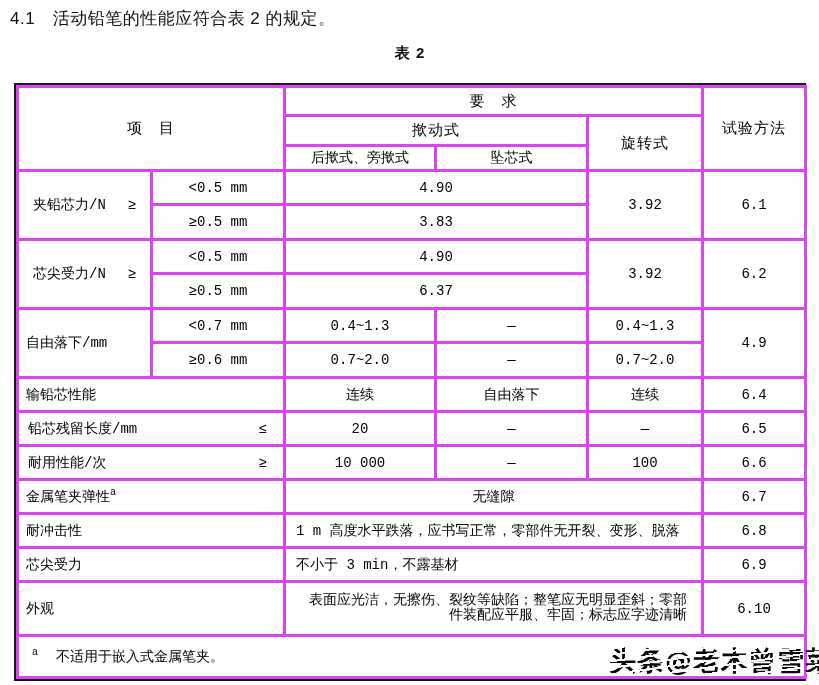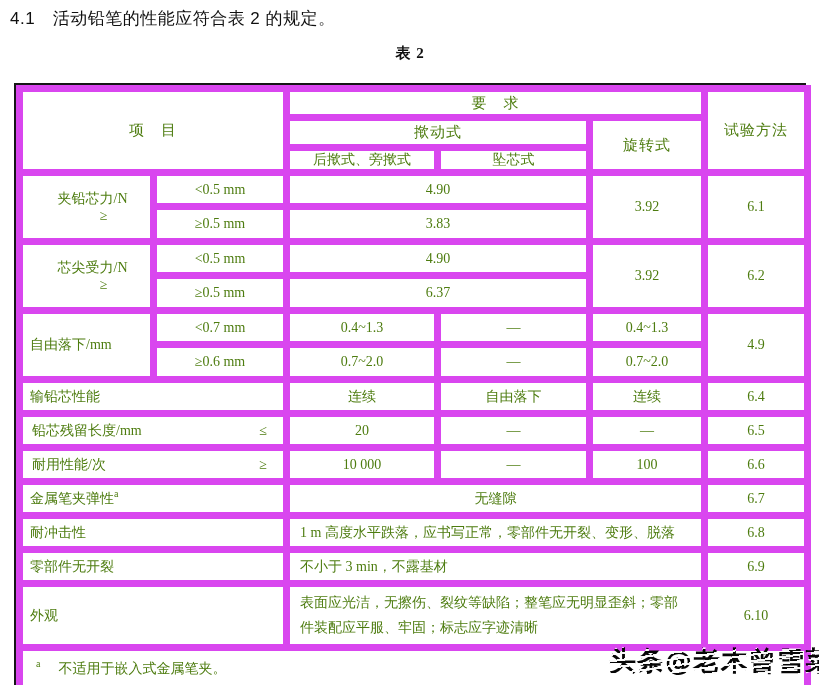--- a/index.html
+++ b/index.html
@@ -8,40 +8,40 @@
     font-family:"Liberation Serif","DejaVu Serif",serif;
     color:#141414;overflow:hidden;
   }
   .heading{
     position:absolute;left:10px;top:7px;
     font-family:"Liberation Sans","DejaVu Sans",sans-serif;
     font-size:17px;color:#101010;letter-spacing:0.5px;
   }
   .table-title{
     position:absolute;left:14px;top:44px;width:792px;text-align:center;
-    font-family:Liberation Serif, serif;
+    font-family:Liberation Sans, sans-serif;
     font-weight:700;font-size:15px;color:#101010;letter-spacing:1px;
   }
   .table-wrap{
     position:absolute;left:14px;top:83px;width:792px;
     border:2px solid #161616;background:#fff;box-sizing:border-box;
   }
   table{width:100%;border-collapse:collapse;table-layout:fixed;}
   td{
-    border:7px solid #d946ef;text-align:center;vertical-align:middle;
-    font-size:14px;color:#4d7c0f;padding:0 2px;box-sizing:border-box;
+    border:3px solid #d946ef;text-align:center;vertical-align:middle;
+    font-size:14px;color:#000000;padding:0 2px;box-sizing:border-box;font-family:Liberation Mono, monospace;
   }
   .hc{font-size:15px;letter-spacing:1px;}
   .lbl{text-align:left;padding-left:7px;}
-  .lblflex{display:flex;align-items:center;padding-left:7px;flex-direction:column;}
+  .lblflex{display:flex;align-items:center;padding-left:7px;}
   .lblflex .sym{margin-left:22px;}
   .lblbetween{display:flex;align-items:center;justify-content:space-between;padding:0 14px 0 7px;text-align:center;}
   .lv{text-align:left;padding-left:10px;}
   .nowrap{white-space:nowrap;overflow:hidden;margin-top:39px;}
-  .lv2{text-align:left;padding:3px 14px 4px 10px;line-height:25px;}
+  .lv2{text-align:right;padding:3px 14px 4px 10px;line-height:15px;}
   sup{font-size:10px;line-height:0;}
   .fn{text-align:left;padding-left:13px;}
   .fn sup{margin-right:18px;}
   .watermark{
     position:absolute;left:609px;top:643px;white-space:nowrap;
     font-family:"DejaVu Sans","Liberation Sans",sans-serif;
     font-weight:900;font-size:27px;letter-spacing:1px;color:#0a0a0a;
   }
   @supports (-webkit-background-clip:text){
     .watermark{
@@ -173,21 +173,21 @@
       <td>6.7</td>
     </tr>
 
     <tr style="height:34px">
       <td colspan="2" class="lbl">耐冲击性</td>
       <td colspan="3" class="lv nowrap">1 m 高度水平跌落，应书写正常，零部件无开裂、变形、脱落</td>
       <td>6.8</td>
     </tr>
 
     <tr style="height:34px">
-      <td colspan="2" class="lbl">零部件无开裂</td>
+      <td colspan="2" class="lbl">芯尖受力</td>
       <td colspan="3" class="lv">不小于 3 min，不露基材</td>
       <td>6.9</td>
     </tr>
 
     <tr style="height:54px">
       <td colspan="2" class="lbl">外观</td>
       <td colspan="3" class="lv2">表面应光洁，无擦伤、裂纹等缺陷；整笔应无明显歪斜；零部件装配应平服、牢固；标志应字迹清晰</td>
       <td>6.10</td>
     </tr>
 

